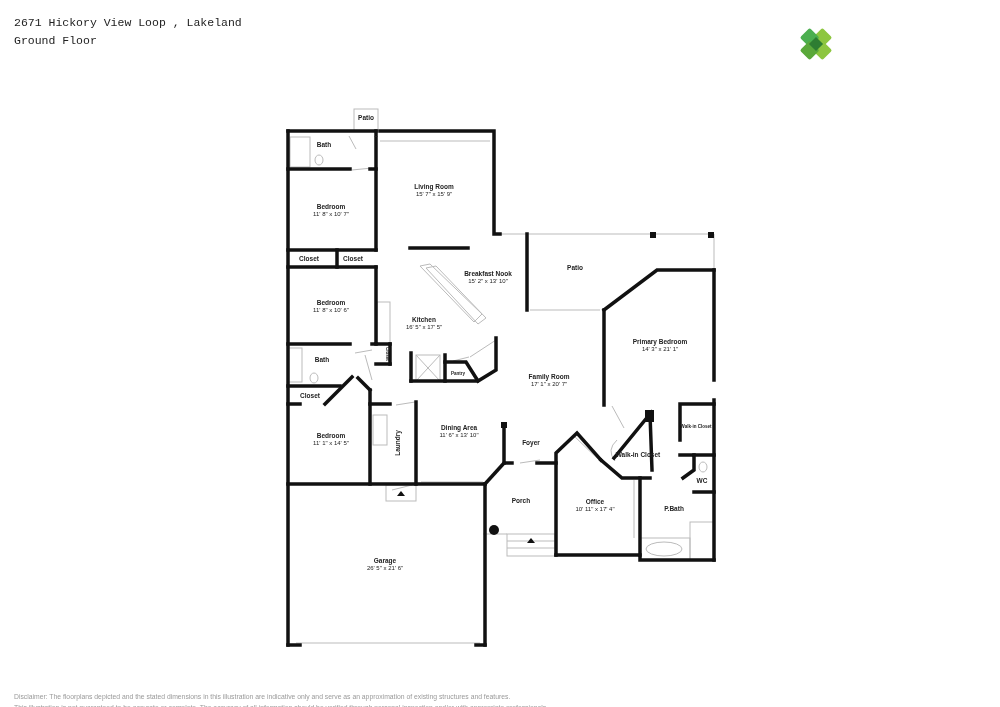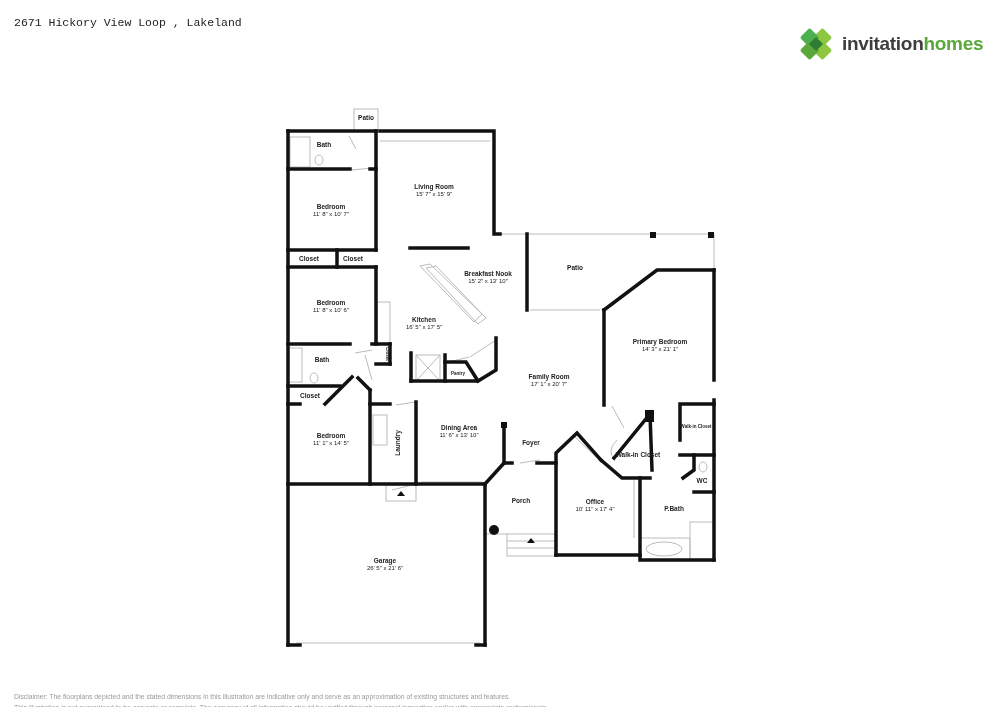--- a/index.html
+++ b/index.html
@@ -13,33 +13,33 @@
   svg.plan { position:absolute; left:0; top:0; }
   .rl { font-family:"Liberation Sans", sans-serif; font-size:6.5px; font-weight:bold; fill:#222; text-anchor:middle; }
   .rd { font-family:"Liberation Sans", sans-serif; font-size:6px; fill:#222; text-anchor:middle; }
   .sm { font-size:4.5px; }
 </style>
 </head>
 <body>
 
 <div class="header">
   <div>2671 Hickory View Loop , Lakeland</div>
+  <div>Ground Floor</div>
 </div>
 
 <div class="logo">
   <svg width="36" height="36" viewBox="0 0 36 36">
     <g transform="rotate(45 18 18)">
       <rect x="11" y="2" width="14" height="14" rx="2" fill="#8dc63f"></rect>
       <rect x="20" y="11" width="14" height="14" rx="2" fill="#8dc63f"></rect>
       <rect x="2" y="11" width="14" height="14" rx="2" fill="#4caf50"></rect>
       <rect x="11" y="20" width="14" height="14" rx="2" fill="#5aa83a"></rect>
       <rect x="13" y="13" width="10" height="10" fill="#2e7d32"></rect>
     </g>
   </svg>
-  <div class="logo-text"><span class="a">invitation</span><span class="b">homes</span></div>
 </div>
 
 <svg class="plan" width="1000" height="707" viewBox="0 0 1000 707">
   <g fill="none" stroke="#bbb" stroke-width="1">
 
     <rect x="354" y="109" width="24" height="22"></rect>
 
     <line x1="527" y1="234" x2="714" y2="234"></line>
     <line x1="714" y1="234" x2="714" y2="270"></line>
 

